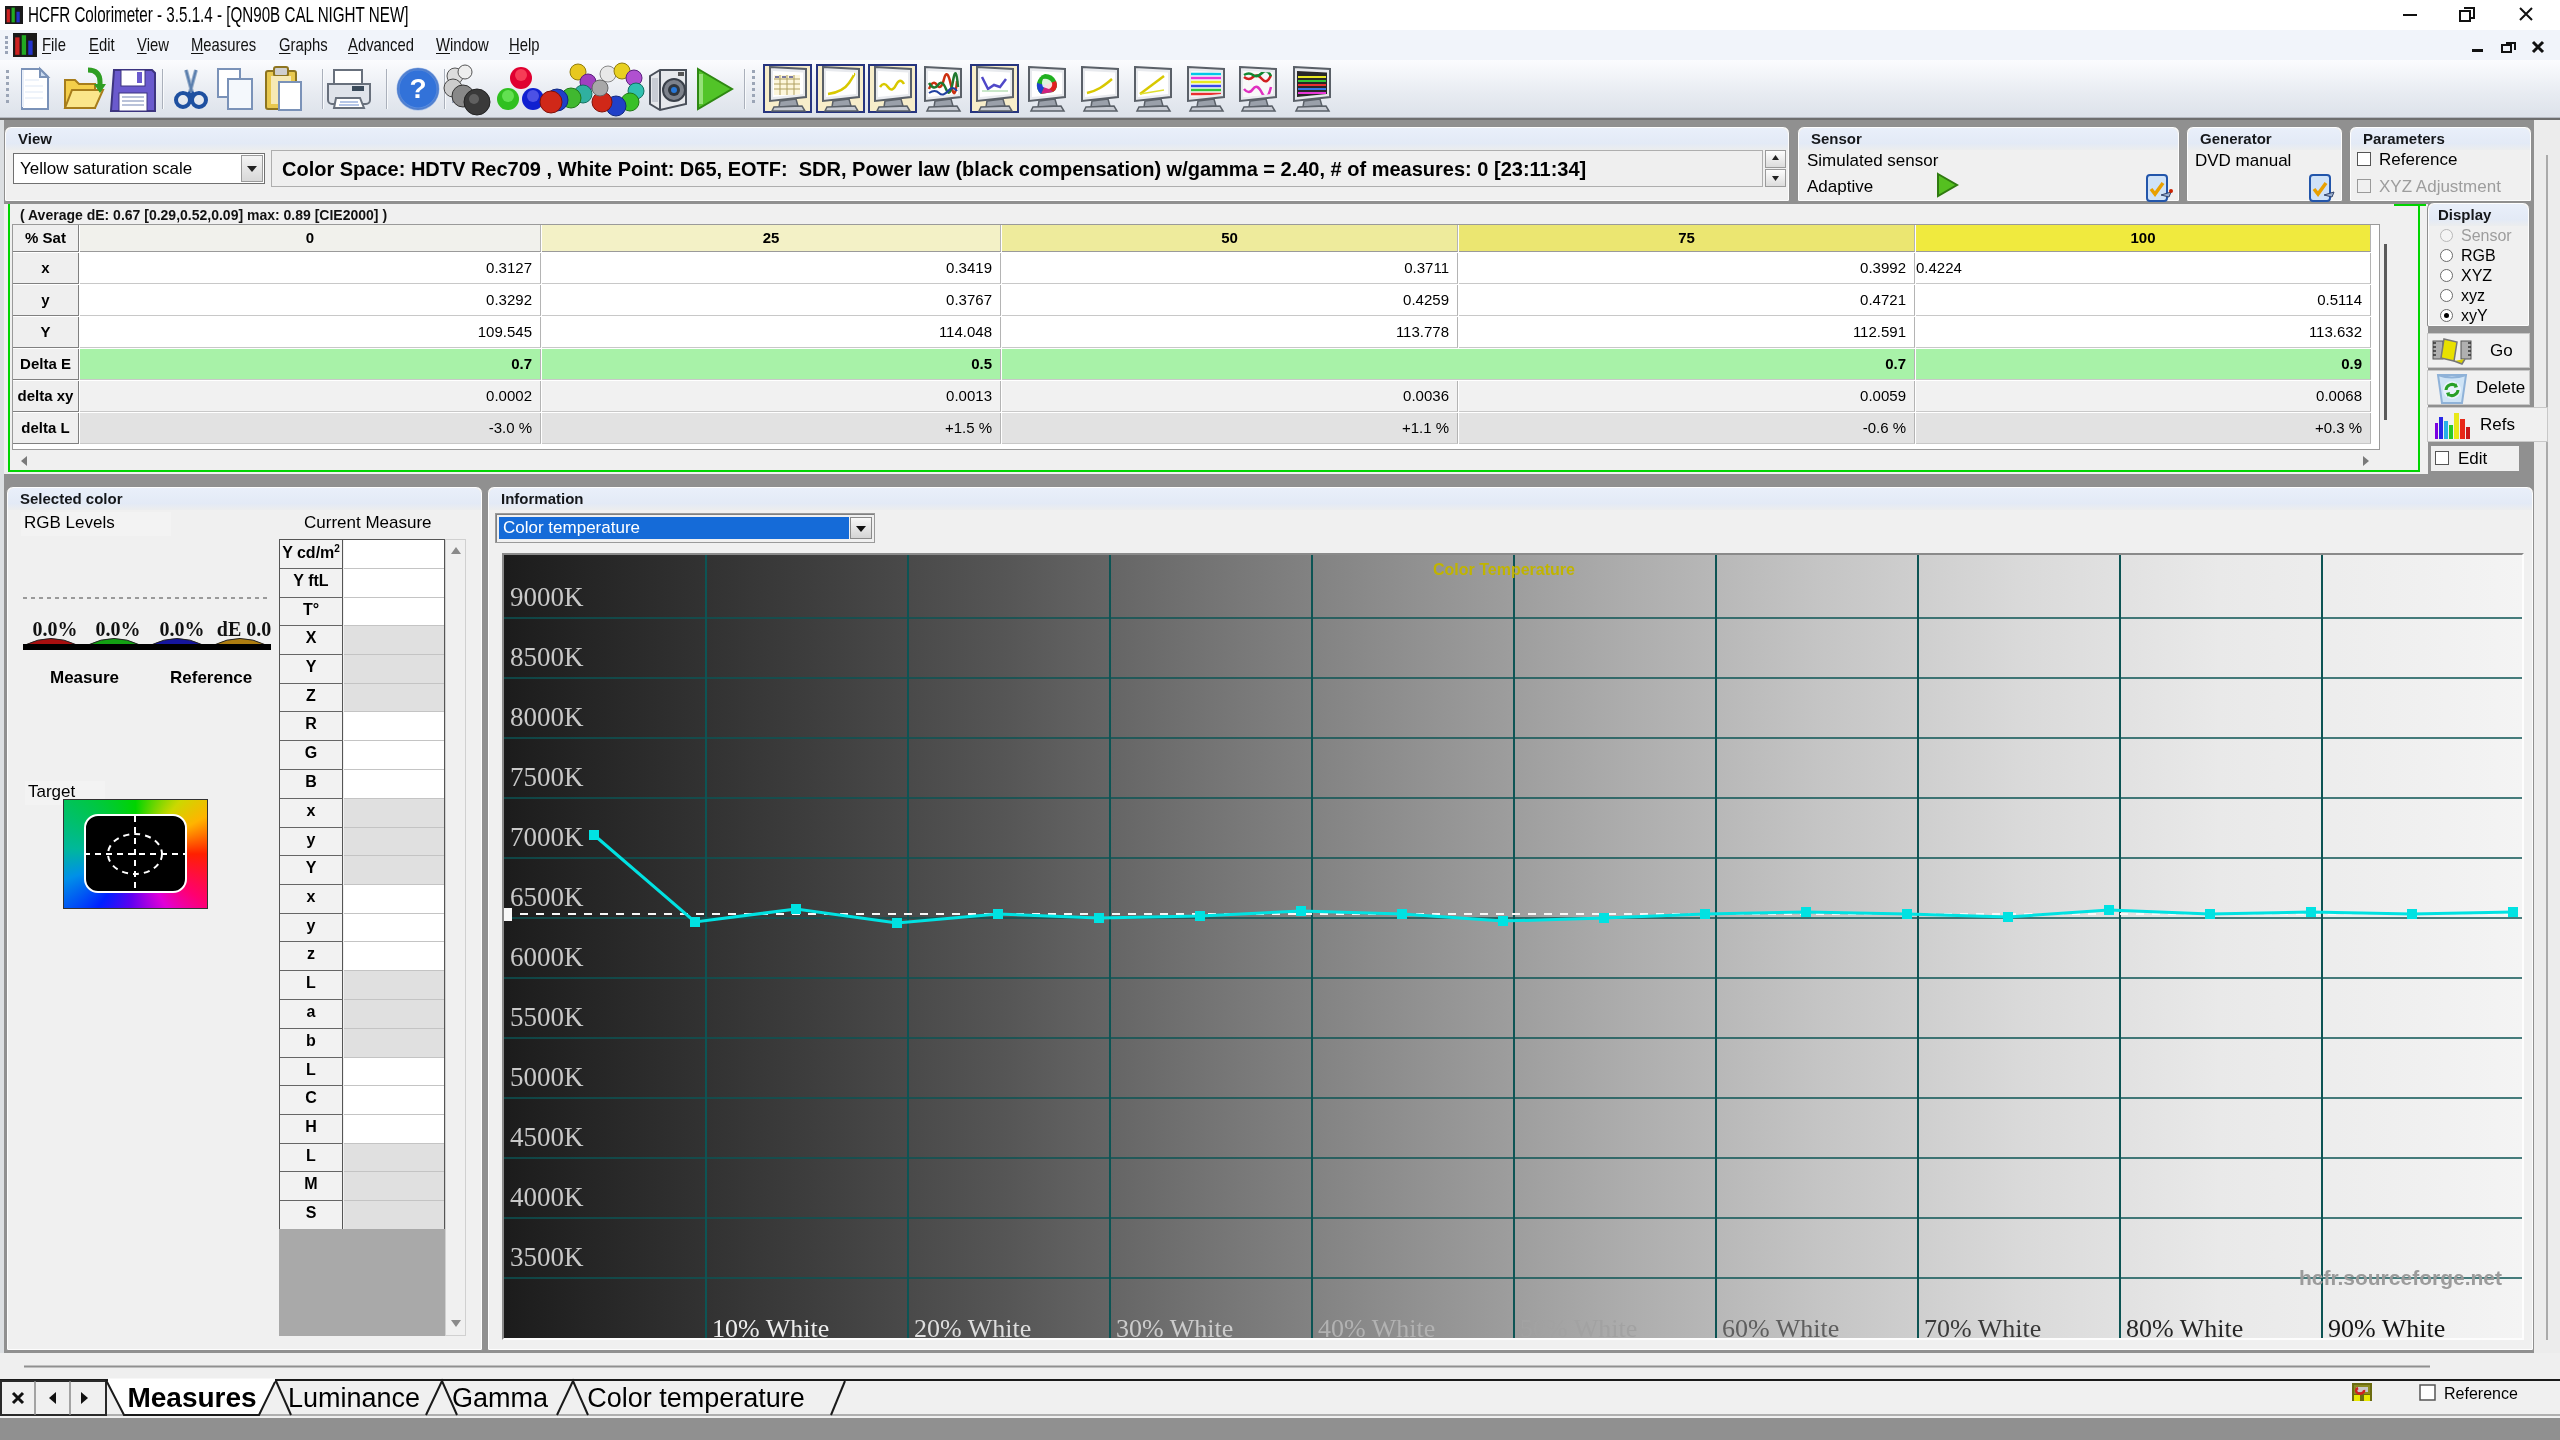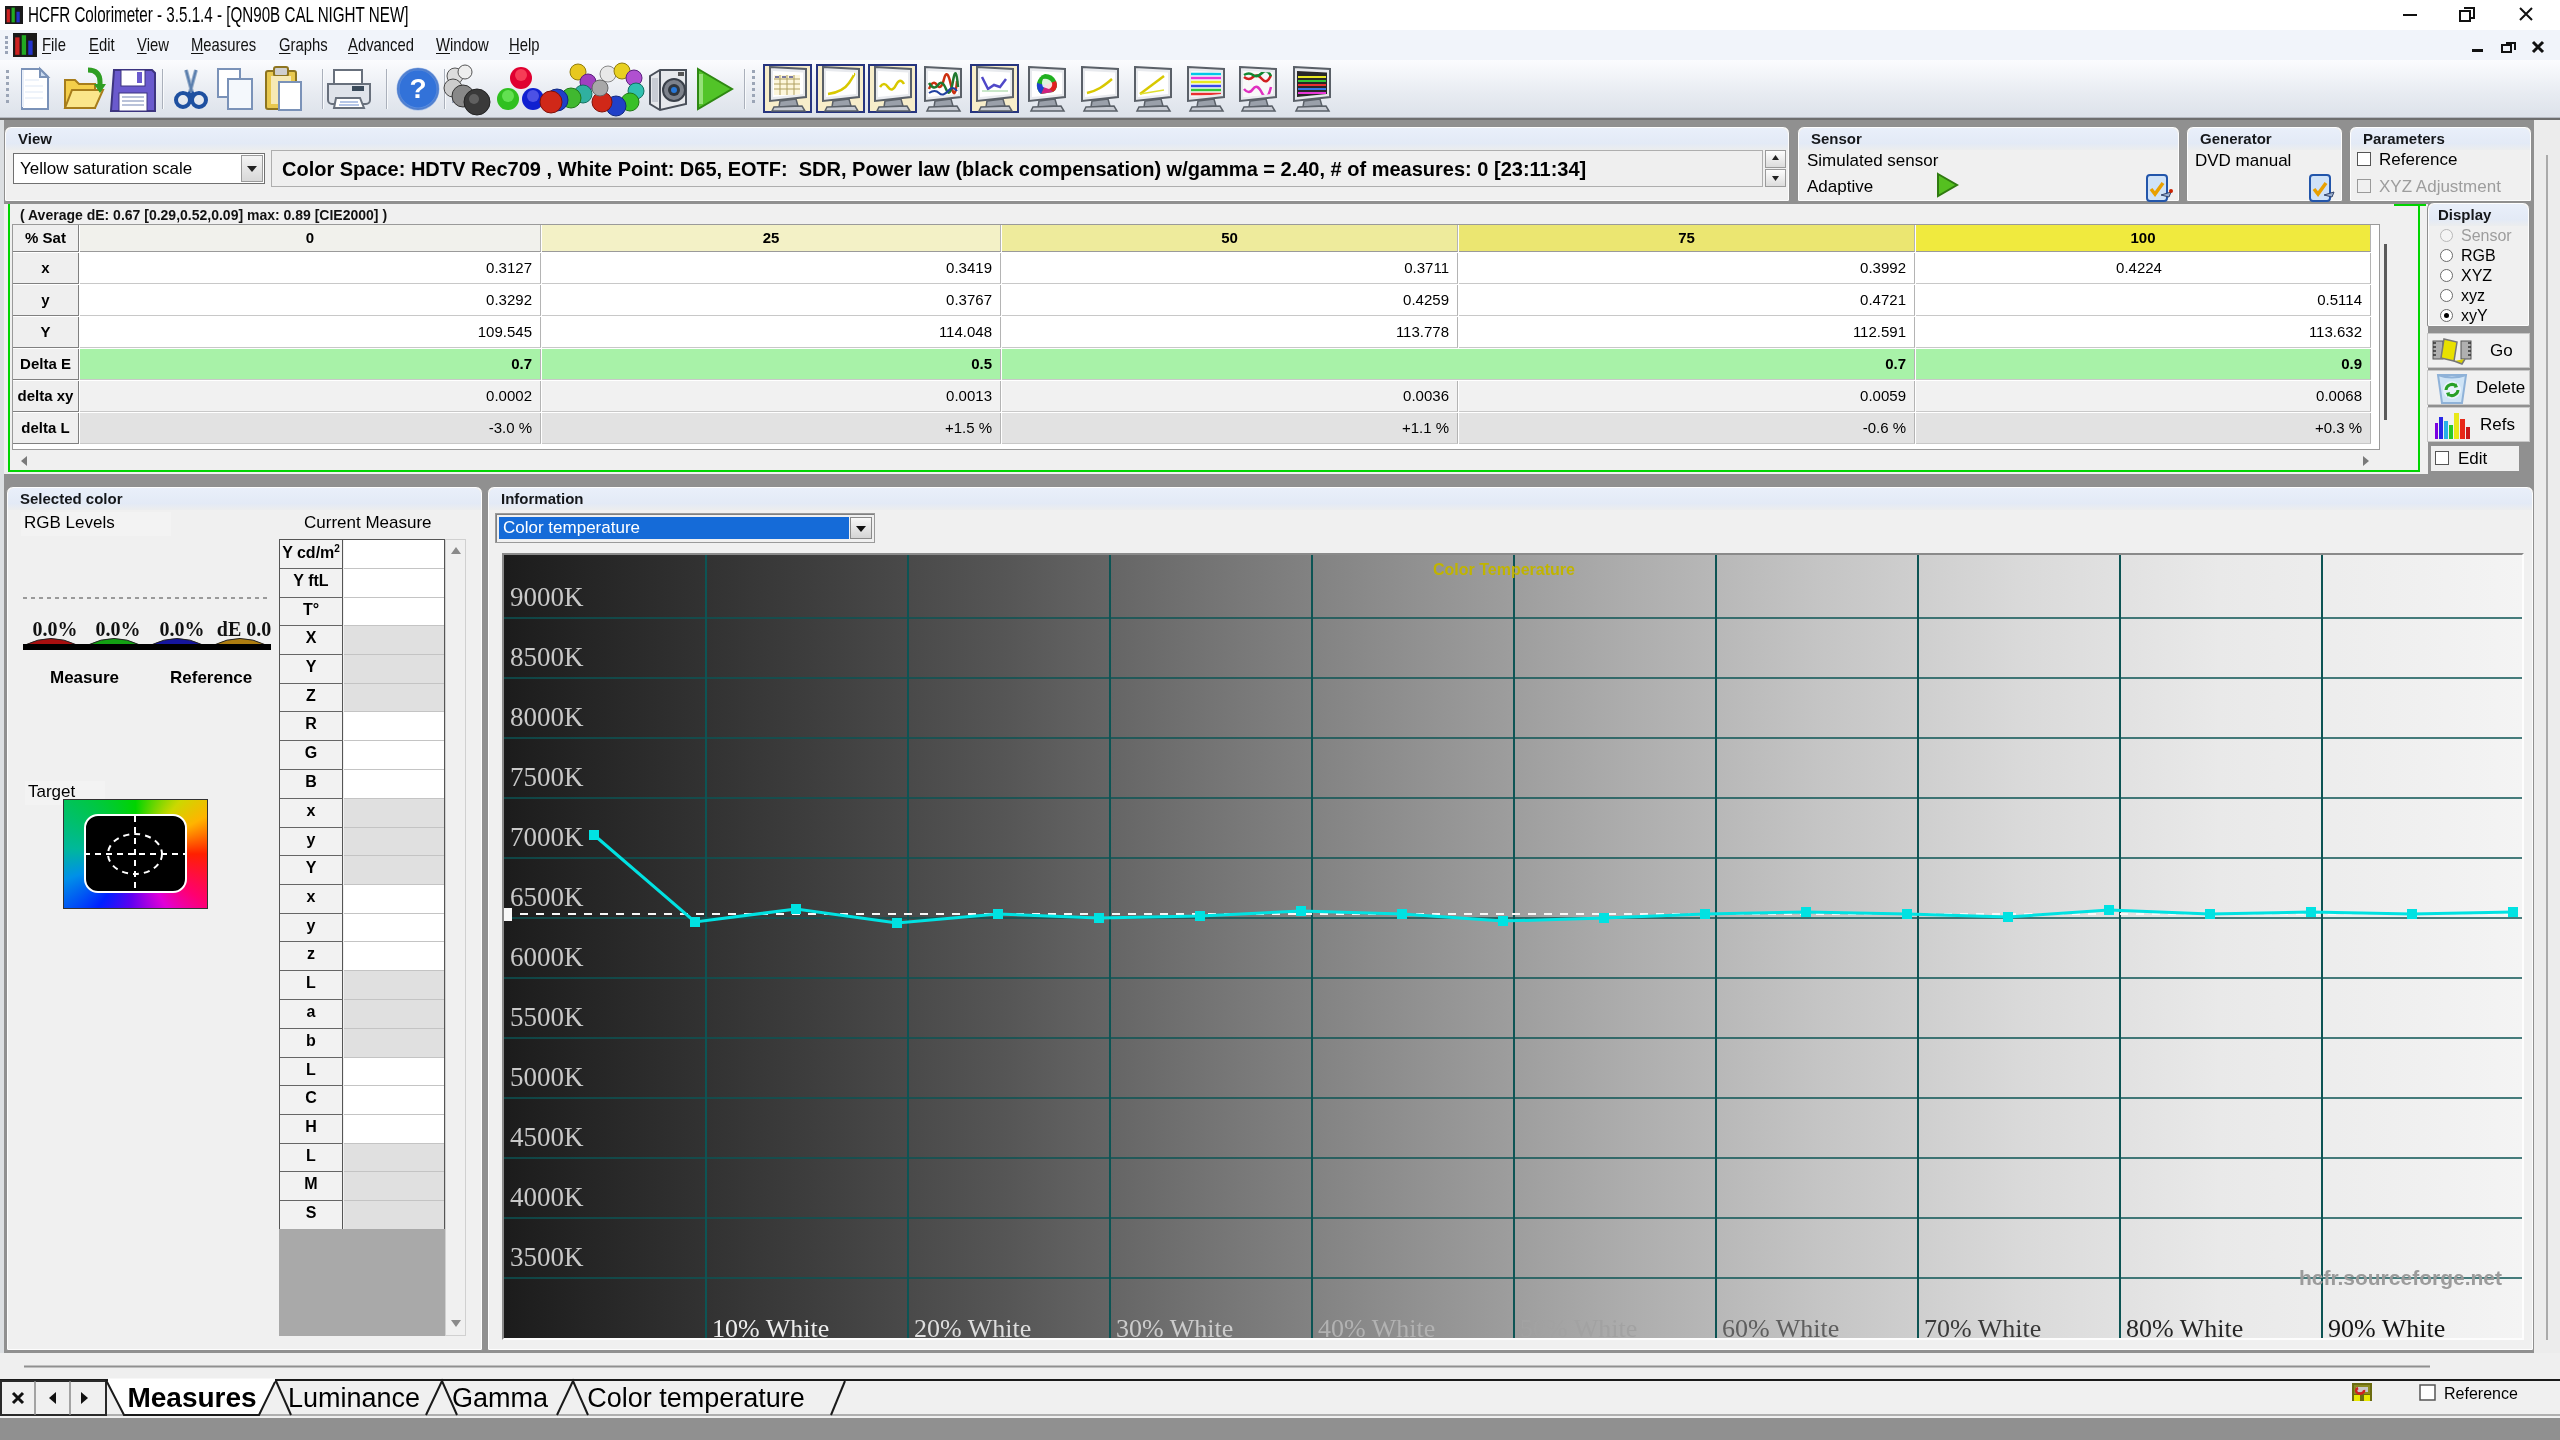--- a/index.html
+++ b/index.html
@@ -379,21 +379,21 @@
     <div class="abs" style="left:67px;top:0;width:461px;height:27px;background:#f1f1ec;border-right:1px solid #b4b4b4;border-bottom:1px solid #9a9a9a;text-align:center;font-weight:bold;padding-top:4px;">0</div>
     <div class="abs" style="left:529px;top:0;width:459px;height:27px;background:#f3f1c6;border-right:1px solid #b4b4b4;border-bottom:1px solid #9a9a9a;text-align:center;font-weight:bold;padding-top:4px;">25</div>
     <div class="abs" style="left:989px;top:0;width:456px;height:27px;background:#eeeb9c;border-right:1px solid #b4b4b4;border-bottom:1px solid #9a9a9a;text-align:center;font-weight:bold;padding-top:4px;">50</div>
     <div class="abs" style="left:1446px;top:0;width:456px;height:27px;background:#ebe671;border-right:1px solid #b4b4b4;border-bottom:1px solid #9a9a9a;text-align:center;font-weight:bold;padding-top:4px;">75</div>
     <div class="abs" style="left:1903px;top:0;width:455px;height:27px;background:#f0ea3e;border-right:1px solid #b4b4b4;border-bottom:1px solid #9a9a9a;text-align:center;font-weight:bold;padding-top:4px;">100</div>
     <div class="abs" style="left:0;top:28px;width:66px;height:31px;background:#efefef;border-right:1px solid #808080;border-bottom:1px solid #808080;text-align:center;font-weight:bold;padding-top:6px;">x</div>
     <div class="abs" style="left:67px;top:28px;width:461px;height:31px;background:#ffffff;border-right:1px solid #b4b4b4;border-bottom:1px solid #c8c8c8;text-align:right;font-weight:normal;padding:6px 8px 0 0;">0.3127</div>
     <div class="abs" style="left:529px;top:28px;width:459px;height:31px;background:#ffffff;border-right:1px solid #b4b4b4;border-bottom:1px solid #c8c8c8;text-align:right;font-weight:normal;padding:6px 8px 0 0;">0.3419</div>
     <div class="abs" style="left:989px;top:28px;width:456px;height:31px;background:#ffffff;border-right:1px solid #b4b4b4;border-bottom:1px solid #c8c8c8;text-align:right;font-weight:normal;padding:6px 8px 0 0;">0.3711</div>
     <div class="abs" style="left:1446px;top:28px;width:456px;height:31px;background:#ffffff;border-right:1px solid #b4b4b4;border-bottom:1px solid #c8c8c8;text-align:right;font-weight:normal;padding:6px 8px 0 0;">0.3992</div>
-    <div class="abs" style="left:1903px;top:28px;width:455px;height:31px;background:#ffffff;border-right:1px solid #b4b4b4;border-bottom:1px solid #c8c8c8;text-align:center;font-weight:normal;padding:6px 8px 0 0;">0.4224</div>
+    <div class="abs" style="left:1903px;top:28px;width:455px;height:31px;background:#ffffff;border-right:1px solid #b4b4b4;border-bottom:1px solid #c8c8c8;text-align:left;font-weight:normal;padding:6px 8px 0 0;">0.4224</div>
     <div class="abs" style="left:0;top:60px;width:66px;height:31px;background:#efefef;border-right:1px solid #808080;border-bottom:1px solid #808080;text-align:center;font-weight:bold;padding-top:6px;">y</div>
     <div class="abs" style="left:67px;top:60px;width:461px;height:31px;background:#ffffff;border-right:1px solid #b4b4b4;border-bottom:1px solid #c8c8c8;text-align:right;font-weight:normal;padding:6px 8px 0 0;">0.3292</div>
     <div class="abs" style="left:529px;top:60px;width:459px;height:31px;background:#ffffff;border-right:1px solid #b4b4b4;border-bottom:1px solid #c8c8c8;text-align:right;font-weight:normal;padding:6px 8px 0 0;">0.3767</div>
     <div class="abs" style="left:989px;top:60px;width:456px;height:31px;background:#ffffff;border-right:1px solid #b4b4b4;border-bottom:1px solid #c8c8c8;text-align:right;font-weight:normal;padding:6px 8px 0 0;">0.4259</div>
     <div class="abs" style="left:1446px;top:60px;width:456px;height:31px;background:#ffffff;border-right:1px solid #b4b4b4;border-bottom:1px solid #c8c8c8;text-align:right;font-weight:normal;padding:6px 8px 0 0;">0.4721</div>
     <div class="abs" style="left:1903px;top:60px;width:455px;height:31px;background:#ffffff;border-right:1px solid #b4b4b4;border-bottom:1px solid #c8c8c8;text-align:right;font-weight:normal;padding:6px 8px 0 0;">0.5114</div>
     <div class="abs" style="left:0;top:92px;width:66px;height:31px;background:#efefef;border-right:1px solid #808080;border-bottom:1px solid #808080;text-align:center;font-weight:bold;padding-top:6px;">Y</div>
     <div class="abs" style="left:67px;top:92px;width:461px;height:31px;background:#ffffff;border-right:1px solid #b4b4b4;border-bottom:1px solid #c8c8c8;text-align:right;font-weight:normal;padding:6px 8px 0 0;">109.545</div>
     <div class="abs" style="left:529px;top:92px;width:459px;height:31px;background:#ffffff;border-right:1px solid #b4b4b4;border-bottom:1px solid #c8c8c8;text-align:right;font-weight:normal;padding:6px 8px 0 0;">114.048</div>
     <div class="abs" style="left:989px;top:92px;width:456px;height:31px;background:#ffffff;border-right:1px solid #b4b4b4;border-bottom:1px solid #c8c8c8;text-align:right;font-weight:normal;padding:6px 8px 0 0;">113.778</div>
@@ -457,21 +457,21 @@
 <div class="abs" style="left:2427px;top:370px;width:103px;height:35px;background:#f0f0f0;border:1px solid #c8c8c8;">
   <svg class="abs" style="left:6px;top:0" width="36" height="34" viewBox="0 0 36 34">
     <path d="M4 4 L32 4 L28 32 L8 32 Z" fill="#cfe4f6" stroke="#8fb2d8" stroke-width="2"></path>
     <path d="M4 4 Q18 9 32 4" fill="none" stroke="#8fb2d8" stroke-width="2"></path>
     <circle cx="18" cy="19" r="9" fill="#e8f2fc"></circle>
     <path d="M12 19 a6 6 0 0 1 10 -4 M24 19 a6 6 0 0 1 -10 4" fill="none" stroke="#28a028" stroke-width="3"></path>
     <path d="M22 12 l2 4 l-4 1 z M14 26 l-2 -4 l4 -1 z" fill="#28a028"></path>
   </svg>
   <div class="abs" style="left:48px;top:7px;font-size:17px;">Delete</div>
 </div>
-<div class="abs" style="left:2427px;top:407px;width:103px;height:35px;background:#f0f0f0;border:1px solid #c8c8c8;">
+<div class="abs" style="left:2427px;top:407px;width:121px;height:35px;background:#f0f0f0;border:1px solid #c8c8c8;">
   <svg class="abs" style="left:5px;top:1px" width="40" height="32" viewBox="0 0 40 32">
     <rect x="2" y="14" width="3" height="16" fill="#7a00e0"></rect>
     <rect x="6" y="8" width="4" height="22" fill="#2828e8"></rect>
     <rect x="11" y="12" width="4" height="18" fill="#28b0e8"></rect>
     <rect x="16" y="16" width="4" height="14" fill="#28c828"></rect>
     <rect x="21" y="4" width="5" height="26" fill="#e8e818"></rect>
     <rect x="27" y="10" width="5" height="20" fill="#e82818"></rect>
     <rect x="33" y="18" width="4" height="12" fill="#c81818"></rect>
   </svg>
   <div class="abs" style="left:52px;top:7px;font-size:17px;">Refs</div>

